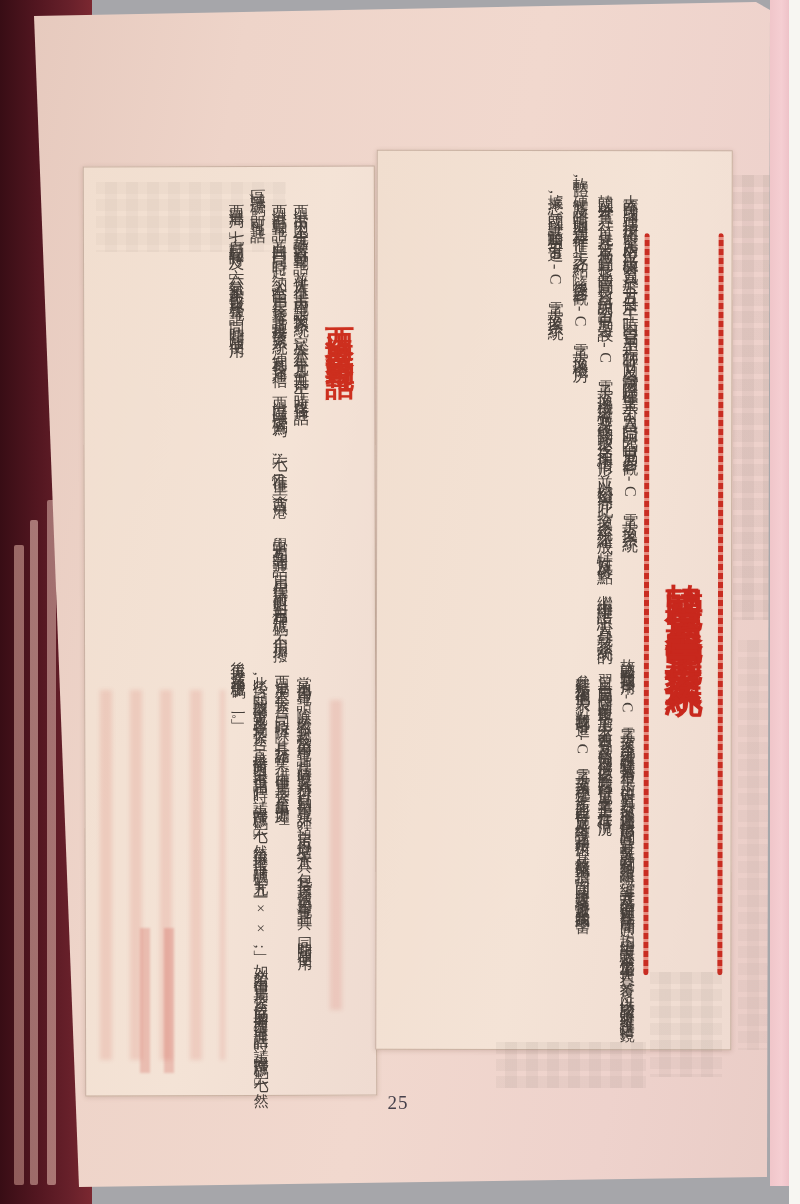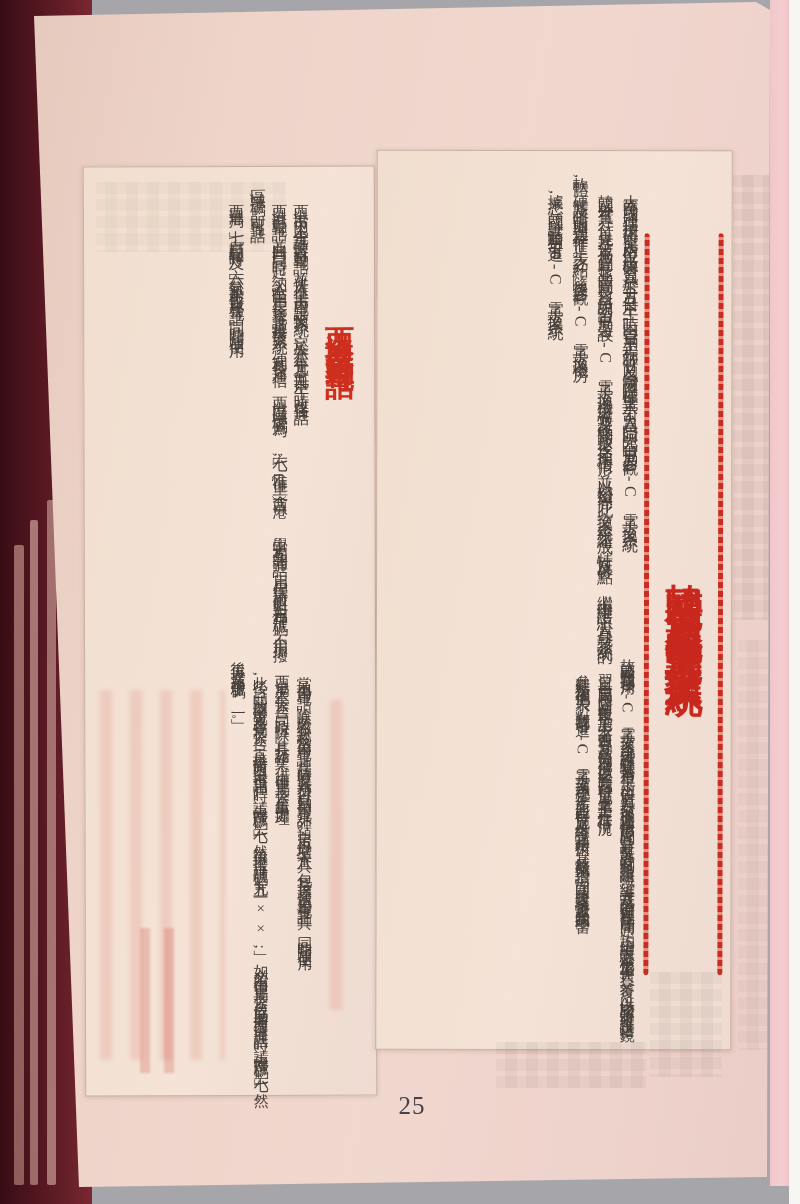--- a/index.html
+++ b/index.html
@@ -74,22 +74,22 @@
   }
   .left-headline {
     right:14px; top:138px;
     writing-mode:vertical-rl; text-orientation:upright;
     font-size:29px; font-weight:bold; letter-spacing:6px; color:#cd2f1e;
     text-shadow:0 0 1px rgba(205,47,30,.4);
   }
 
   
   .page-number {
-    left:390px; top:1092px; width:44px; text-align:center;
-    font-size:25px; color:#46414b; letter-spacing:1px;
+    left:376px; top:1092px; width:44px; text-align:center;
+    font-size:19px; color:#46414b; letter-spacing:1px;
   }
 
   
   .ghost {
     filter:blur(.7px); opacity:.55; pointer-events:none;
     background-image:
       repeating-linear-gradient(to right, transparent 0 9px, rgba(125,112,104,.16) 9px 21px),
       repeating-linear-gradient(to bottom, rgba(125,112,104,.14) 0 12px, transparent 12px 17px);
   }
   .g1 { left:733px; top:175px; width:38px; height:445px; }

